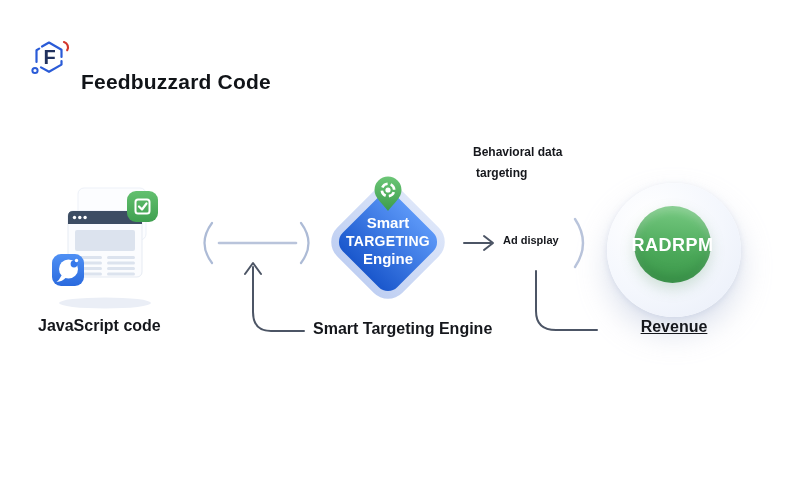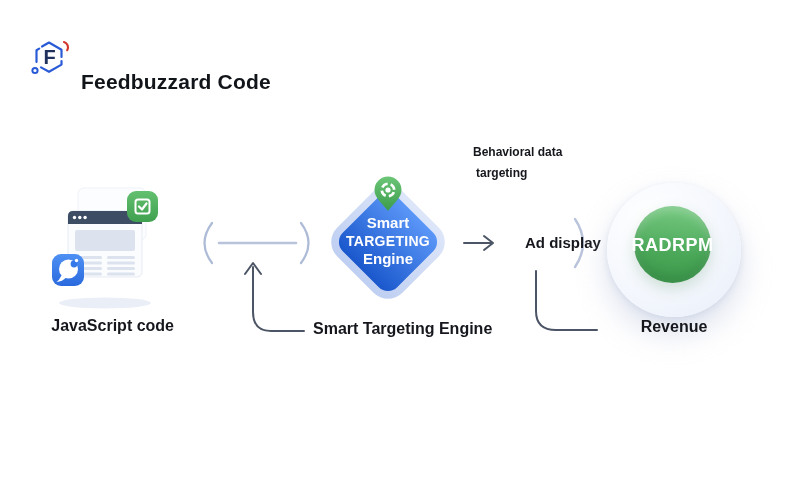--- a/index.html
+++ b/index.html
@@ -6,26 +6,26 @@
   .canvas{
     position:relative;width:800px;height:500px;background:#ffffff;overflow:hidden;
     font-family:"Liberation Sans","DejaVu Sans",sans-serif;color:#16181d;
   }
   .abs{position:absolute;}
   
   .brand{left:28px;top:22px;display:flex;align-items:center;gap:9px;}
   .brand-name{font-size:21px;font-weight:600;color:#111418;letter-spacing:.2px;margin-top:48px;}
   
   .lbl{font-weight:700;color:#15171c;}
-  .js-label{left:38px;top:317px;width:136px;text-align:right;font-size:16px;}
+  .js-label{left:38px;top:317px;width:136px;text-align:left;font-size:16px;}
   .engine-caption{left:313px;top:320px;font-size:16px;}
   .behavioral{left:473px;top:142px;font-size:12px;line-height:21px;}
   .behavioral .l2{padding-left:3px;}
-  .ad-label{left:525px;top:234px;font-size:15px;}
-  .revenue{left:607px;top:316px;width:134px;text-align:center;font-size:16px;line-height:21px;}
+  .ad-label{left:503px;top:234px;font-size:11px;}
+  .revenue{left:607px;top:316px;width:134px;text-align:center;font-size:16px;line-height:21px;text-decoration:underline;}
   
   .rad-outer{
     left:607px;top:183px;width:134px;height:134px;border-radius:50%;
     background:radial-gradient(circle at 32% 28%, #ffffff 0%, #f4f7fd 55%, #e8edf8 100%);
     box-shadow:0 16px 30px rgba(177,188,214,.45), 0 2px 6px rgba(177,188,214,.35);
   }
   .rad-button{
     left:634px;top:206px;width:77px;height:77px;border-radius:50%;
     background:linear-gradient(185deg,#73c77e 8%,#4aa758 62%,#3e9a4c 100%);
     box-shadow:inset 0 -7px 12px rgba(30,100,45,.28), inset 0 4px 8px rgba(255,255,255,.25), 0 6px 14px rgba(90,150,105,.25);

